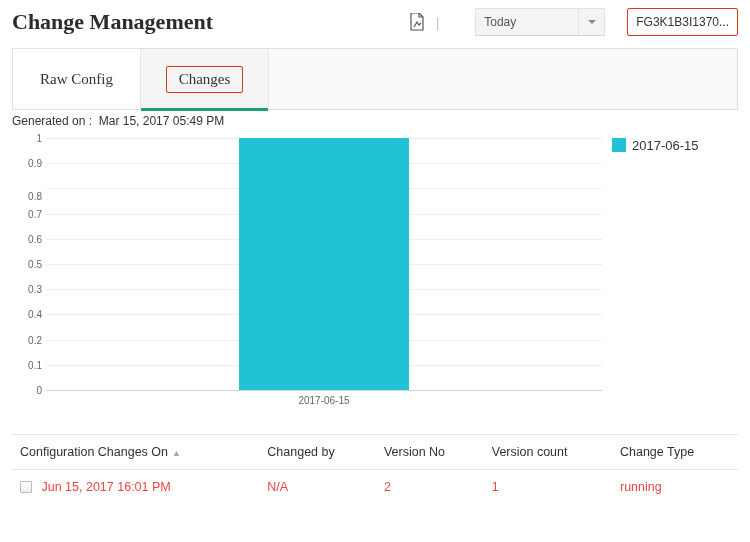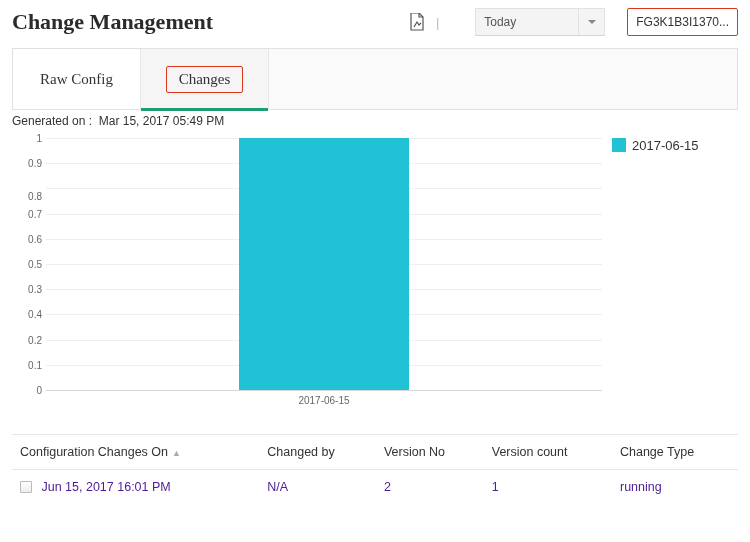--- a/index.html
+++ b/index.html
@@ -189,21 +189,21 @@
     }
     th .sort {
       display: inline-block;
       margin-left: 4px;
       color: #aaa;
       font-size: 9px;
       line-height: 9px;
     }
     td {
       padding: 10px 8px;
-      color: #4c1d95;
+      color: #ef4444;
     }
     .row-icon {
       display: inline-block;
       width: 12px; height: 12px;
       border: 1px solid #bbb;
       background: linear-gradient(#fff, #eee);
       margin-right: 6px;
       vertical-align: -2px;
       border-radius: 1px;
     }

